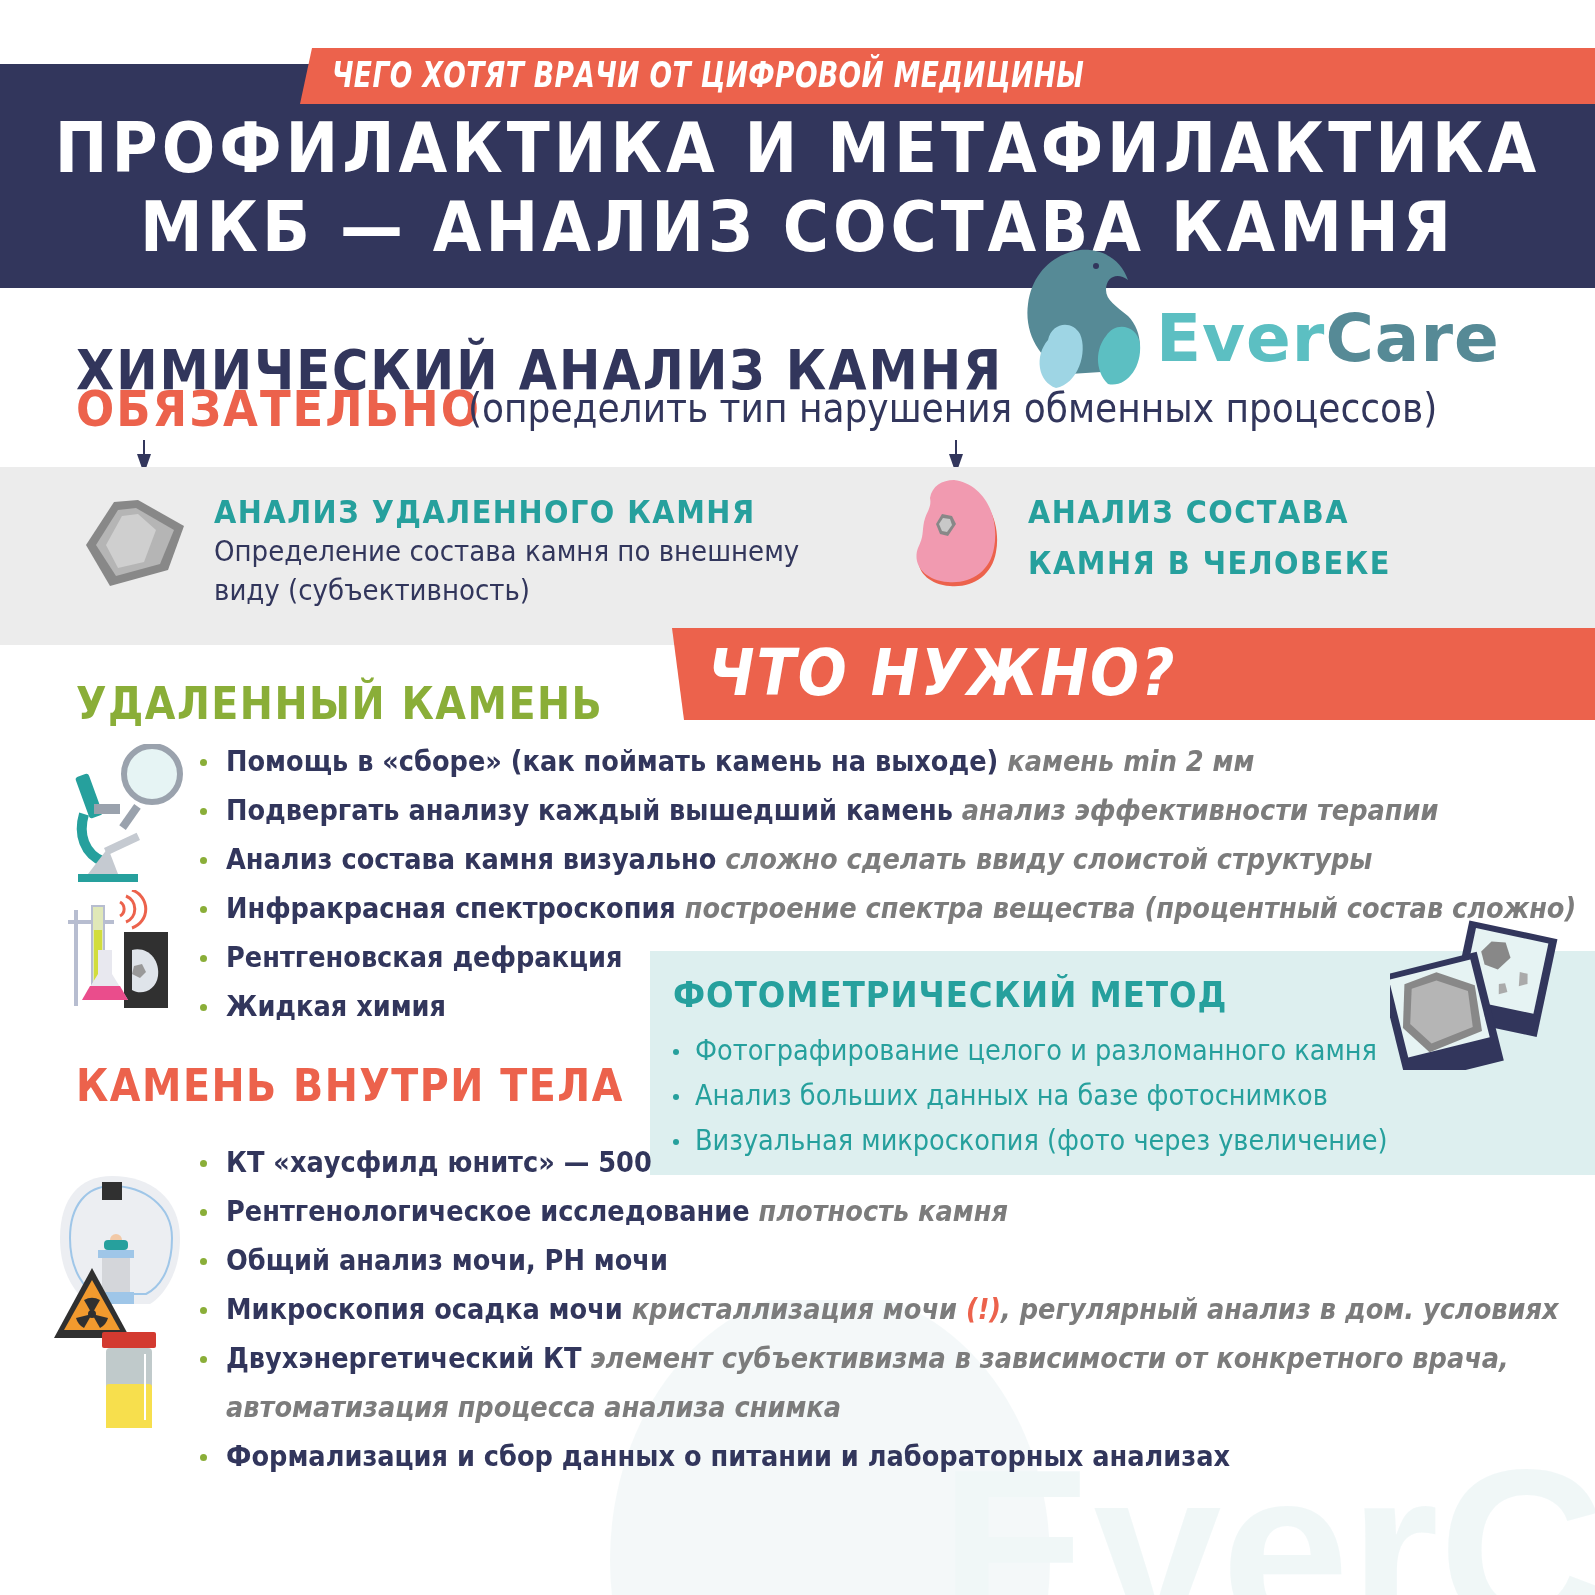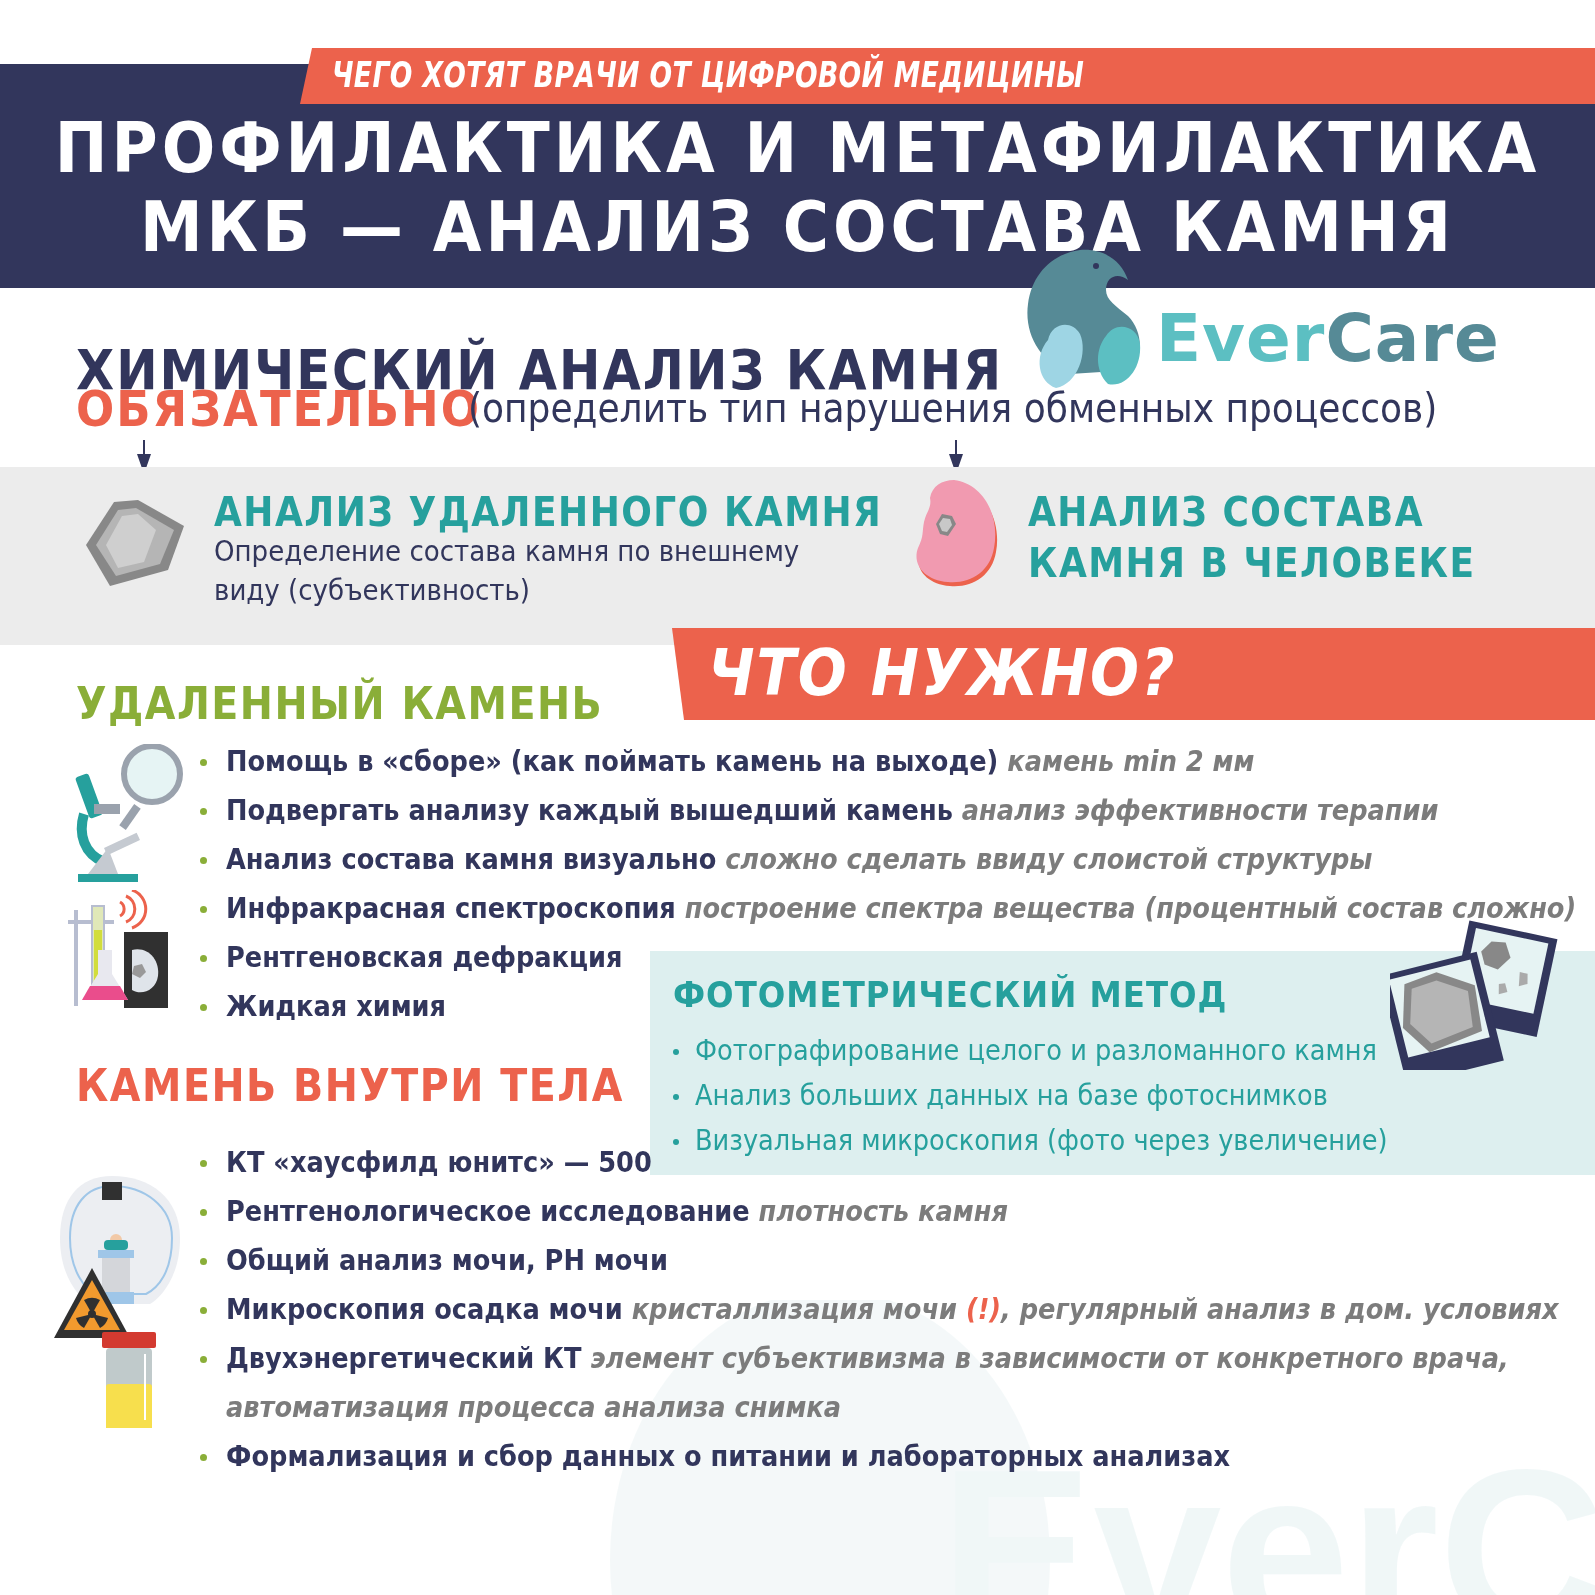--- a/index.html
+++ b/index.html
@@ -11,21 +11,21 @@
   .tag{left:300px;top:36px;width:1295px;height:56px;background:#ec624c;clip-path:polygon(12px 0,100% 0,100% 100%,0 100%);margin-top:12px;}
   .tag span{position:absolute;left:32px;top:6px;font-size:36px;font-weight:bold;font-style:italic;color:#fff;letter-spacing:0.5px;transform:scaleX(0.82);transform-origin:left center;white-space:nowrap;}
   .title{left:0;width:1595px;text-align:center;color:#fff;font-weight:bold;font-size:70px;letter-spacing:4px;line-height:1;}
   
   .chem-title{left:76px;top:312px;font-size:55px;font-weight:bold;color:#32365c;letter-spacing:2px;margin-top:26px;}
   .mandatory{left:76px;top:380px;font-size:50px;font-weight:bold;color:#ec624c;letter-spacing:2px;}
   .mandatory-note{left:468px;top:385px;font-size:40px;color:#32365c;}
   .arrow{width:0;height:0;border-left:7px solid transparent;border-right:7px solid transparent;border-top:20px solid #32365c;}
   .arrow-line{width:2px;height:14px;background:#32365c;}
   .gray-band{left:0;top:467px;width:1595px;height:178px;background:#ececec;}
-  .card-title{font-size:40px;font-weight:bold;color:#26a09d;letter-spacing:1.5px;line-height:48px;}
+  .card-title{font-size:32px;font-weight:bold;color:#26a09d;letter-spacing:1.5px;line-height:48px;}
   .card-desc{font-size:29px;color:#32365c;line-height:37px;}
   
   .need{left:672px;top:628px;width:923px;height:92px;background:#ec624c;clip-path:polygon(0 0,100% 0,100% 100%,12px 100%);}
   .need span{position:absolute;left:36px;top:8px;font-size:64px;font-weight:bold;font-style:italic;color:#fff;letter-spacing:2px;}
   .sec-title{font-size:44px;font-weight:bold;letter-spacing:1.5px;}
   .list{list-style:none;}
   .list li{position:relative;padding-left:26px;font-size:28.5px;line-height:49px;color:#32365c;white-space:nowrap;font-weight:bold;}
   .list li::before{content:"";position:absolute;left:0;top:22px;width:7px;height:7px;border-radius:50%;background:#8aae38;}
   .note{font-style:italic;color:#7c7c7c;}
   .excl{font-style:italic;color:#ec624c;}

